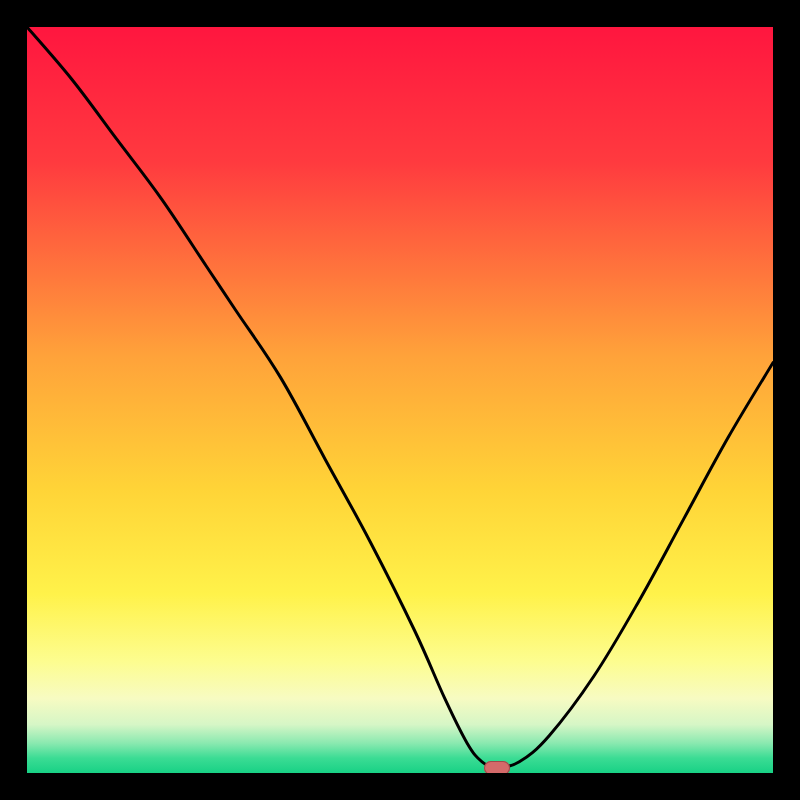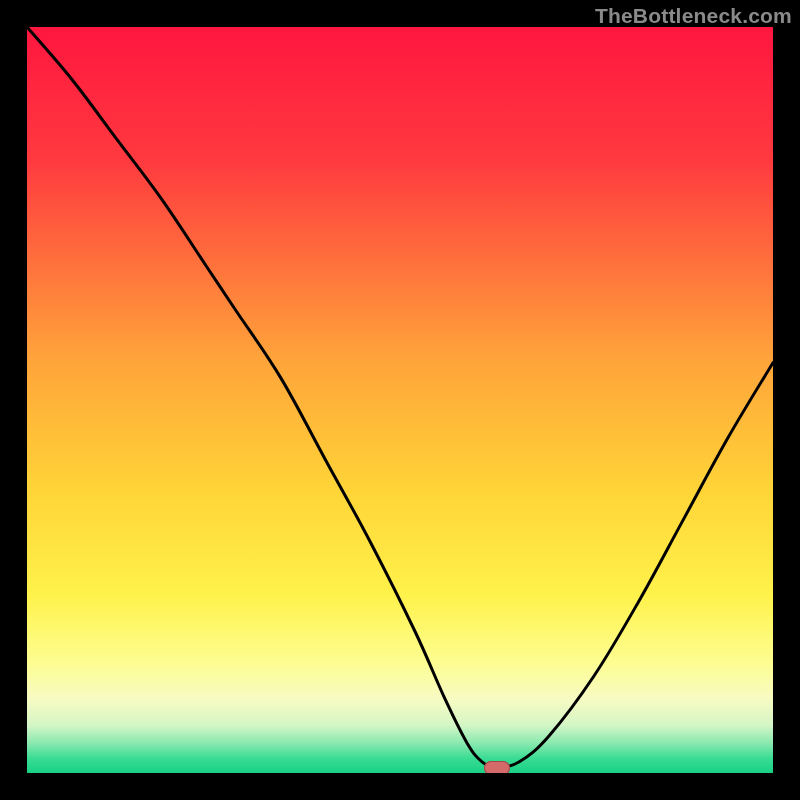--- a/index.html
+++ b/index.html
@@ -85,15 +85,14 @@
     </svg>
 
     <svg class="curve" viewBox="0 0 746 746" preserveAspectRatio="none">
       <path id="curve-path" d="M 0 0 C 8.056799999999999 9.399599999999984, 28.6464 32.07799999999992, 44.76 52.219999999999914 C 60.873599999999996 72.36199999999991, 73.40639999999999 90.41519999999996, 89.52 111.89999999999998 C 105.6336 133.38479999999998, 118.16640000000001 148.75240000000005, 134.28 171.58000000000004 C 150.3936 194.40760000000003, 165.612 218.57799999999997, 179.04 238.71999999999997 C 192.468 258.86199999999997, 195.45200000000003 263.338, 208.88000000000002 283.48 C 222.30800000000002 303.622, 237.52640000000002 323.764, 253.64000000000001 350.62 C 269.7536 377.476, 282.2864 403.1384, 298.40000000000003 432.68 C 314.51360000000005 462.2216, 327.0464 483.85560000000004, 343.16 514.74 C 359.27360000000004 545.6244, 374.492 576.0612, 387.92 604.26 C 401.348 632.4588, 408.3604 651.258, 417.76000000000005 671.4 C 427.15960000000007 691.5419999999999, 433.426 704.7461999999999, 440.14 716.16 C 446.854 727.5738, 449.6888 730.5130399999999, 455.06 734.81 C 460.4312 739.10696, 463.266 740.032, 469.98 740.032 C 476.694 740.032, 482.96040000000005 740.44976, 492.36 734.81 C 501.7596 729.1702399999999, 508.77199999999993 724.1422, 522.1999999999999 708.7 C 535.6279999999999 693.2578000000001, 550.8464 673.1904, 566.96 649.02 C 583.0736 624.8496, 595.6063999999999 602.6188, 611.7199999999999 574.42 C 627.8335999999999 546.2212, 640.3664 521.9016, 656.48 492.36 C 672.5936 462.8184, 685.1264 438.4988, 701.24 410.3 C 717.3536 382.1012, 737.9432 349.128, 746 335.7" fill="none" stroke="#000" stroke-width="3" stroke-linecap="round" stroke-linejoin="round"></path>
     </svg>
 
     <div class="marker" id="marker" style="left: 469.98px; top: 740.778px; background: rgb(212, 106, 106); box-shadow: rgb(156, 74, 74) 0px 0px 0px 1px inset;"></div>
 
   </div>
 
-  <div class="watermark">TheBottleneck.com</div>
 
 </div>
 
 </body></html>

